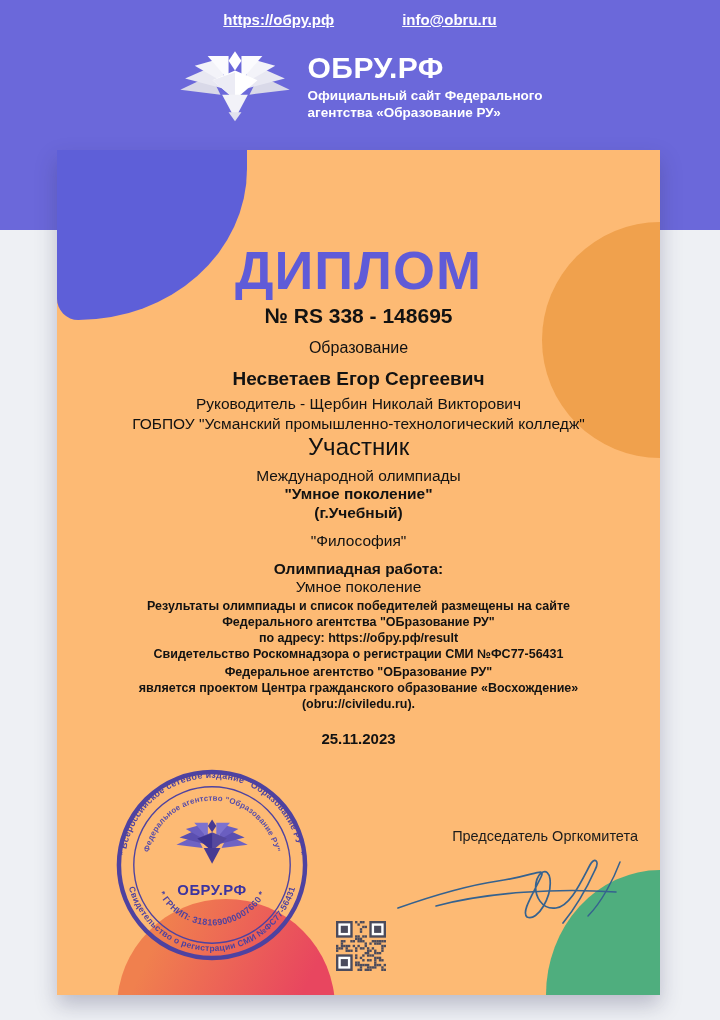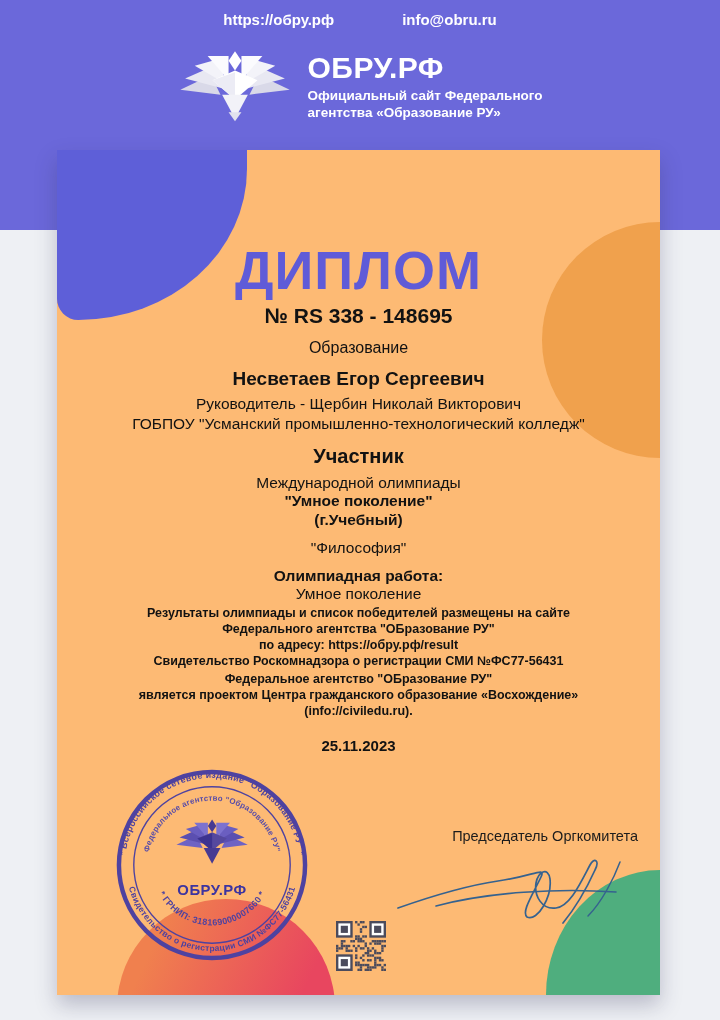--- a/index.html
+++ b/index.html
@@ -2,21 +2,21 @@
 <html><head>
 <meta charset="utf-8">
 <style>
   * { margin:0; padding:0; box-sizing:border-box; }
   body { font-family:"Liberation Sans", sans-serif; background:#e9ebf0; }
   .screen { position:relative; width:720px; height:1020px; overflow:hidden; background:#eef0f4; }
 
   
   .header-band { position:absolute; top:0; left:0; width:720px; height:230px; background:#6b68da; }
   .top-links { position:absolute; top:11px; left:0; width:720px; display:flex; justify-content:center; gap:68px;
-               color:#fff; font-weight:700; font-size:15px; }
+               color:#fff; font-weight:700; font-size:15px;text-decoration:underline; }
   .logo-row { position:absolute; top:48px; left:0; width:720px; display:flex; justify-content:center; gap:16px; align-items:center; }
   .brand-text { color:#fff; text-align:left; }
   .brand-title { font-size:30px; font-weight:800; letter-spacing:.5px; line-height:1.05; }
   .brand-sub { font-size:13.5px; font-weight:700; line-height:1.28; margin-top:3px; }
 
   
   .card { position:absolute; left:57px; top:150px; width:603px; height:845px; background:#fdba74;
           box-shadow:0 10px 20px rgba(50,50,90,.28); overflow:hidden; }
 
   .deco { position:absolute; }
@@ -29,21 +29,21 @@
   .deco-bottomleft-pink { left:60px; bottom:-122px; width:218px; height:218px; border-radius:50%;
                           background:linear-gradient(115deg,#f0804e 18%,#e8465f 72%); }
 
   .content { position:absolute; inset:0; z-index:3; text-align:center; color:#121212; }
   .cert-title { margin-top:93px; font-size:54px; font-weight:800; color:#5f5bd8; letter-spacing:1px; line-height:1; }
   .cert-number { margin-top:7px; font-size:21px; font-weight:700; }
   .awarded { margin-top:11px; font-size:16px; }
   .recipient { margin-top:11px; font-size:19px; font-weight:700; }
   .supervisor { margin-top:5px; font-size:15.5px; }
   .institution { font-size:15.5px; margin-top:2px; }
-  .status { margin-top:12px; font-size:20px; font-weight:700; }
+  .status { margin-top:0; font-size:24px; font-weight:400; }
   .evt { font-size:15.5px; line-height:1.18; }
   .evt-type { margin-top:6px; }
   .bold { font-weight:700; }
   .block { margin-top:10px; font-size:15.5px; line-height:1.18; }
   .small-block { margin-top:1px; font-size:12.5px; font-weight:600; line-height:1.3; }
   .date { margin-top:18px; font-size:15px; font-weight:700; }
 
   .stamp { position:absolute; z-index:4; left:56px; top:616px; width:198px; height:198px; }
   .qr { position:absolute; z-index:4; left:279px; top:771px; width:50px; height:50px; }
 
@@ -115,21 +115,21 @@
       </div>
       <div class="small-block">
         <div>Результаты олимпиады и список победителей размещены на сайте</div>
         <div>Федерального агентства "ОБразование РУ"</div>
         <div>по адресу: https://обру.рф/result</div>
         <div>Свидетельство Роскомнадзора о регистрации СМИ №ФС77-56431</div>
       </div>
       <div class="small-block">
         <div>Федеральное агентство "ОБразование РУ"</div>
         <div>является проектом Центра гражданского образование «Восхождение»</div>
-        <div>(info://civiledu.ru).</div>
+        <div>(obru://civiledu.ru).</div>
       </div>
       <div class="date">25.11.2023</div>
     </div>
 
     <div class="stamp">
       <svg width="198" height="198" viewBox="0 0 200 200">
         <defs>
           <path id="arc-outer-top" d="M12,100 A88,88 0 0 1 188,100"></path>
           <path id="arc-outer-bottom" d="M13,100 A87,87 0 0 0 187,100"></path>
           <path id="arc-inner-top" d="M35,100 A65,65 0 0 1 165,100"></path>

